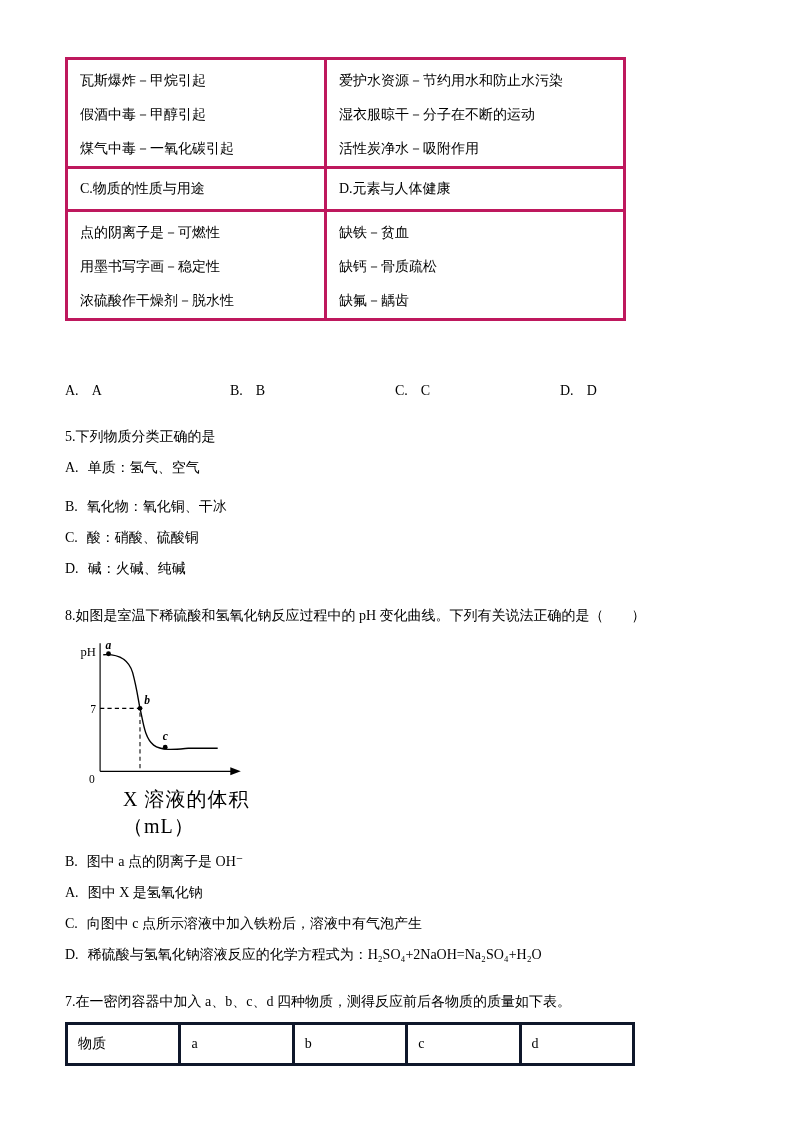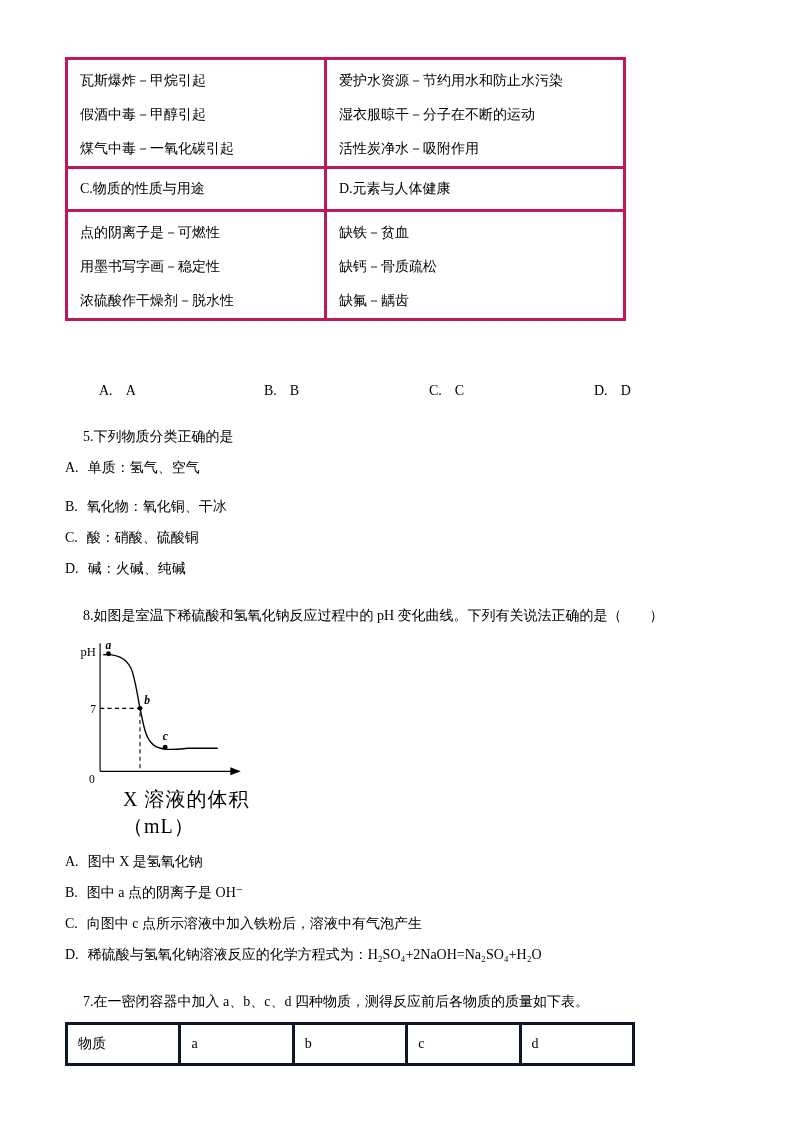--- a/index.html
+++ b/index.html
@@ -18,26 +18,26 @@
   .top-table { border-collapse: collapse; width: 552px; table-layout: fixed; }
   .top-table td { border: 3px solid #be185d; vertical-align: top; padding: 11px 12px 8px 12px; }
   .top-table .col-left  { width: 232px; }
   .top-table .col-right { width: 272px; }
   .cell-line { margin: 0 0 15px 0; line-height: 19px; }
   .cell-line:last-child { margin-bottom: 0; }
   .hdr-row td { padding: 11px 12px; }
 
   
   .answer-row { display: flex; margin-top: 62px; width: 660px; }
-  .ans-item { width: 165px; margin-left: 34px; }
+  .ans-item { width: 165px; }
   .ans-label { margin-right: 13px; }
 
   
   .question { margin-top: 28px; }
-  .stem { line-height: 19px; margin-left: 18px; }
+  .stem { line-height: 19px; }
   .option { margin-top: 12px; line-height: 19px; }
   .option.mt-lg { margin-top: 20px; }
   .opt-label { margin-right: 9px; }
 
   
   .chart-block { margin: 14px 0 4px 12px; width: 240px; }
   .chart-svg { display: block; }
   .chart-svg text { font-family: "Liberation Serif", "DejaVu Serif", serif; }
   .axis { stroke: #000; stroke-width: 1.1; fill: none; }
   .curve { stroke: #000; stroke-width: 1.3; fill: none; }
@@ -143,24 +143,24 @@
         <text class="tick-label" x="18" y="70" text-anchor="end">7</text>
         <text class="tick-label" x="17" y="137" text-anchor="end">0</text>
         <text class="pt-label" x="30" y="9" text-anchor="middle">a</text>
         <text class="pt-label" x="64" y="62">b</text>
         <text class="pt-label" x="84" y="96" text-anchor="middle">c</text>
       </svg>
       <div class="x-axis-title">X 溶液的体积（mL）</div>
     </div>
 
     <div class="option">
-      <span class="opt-label">A.</span><span>图中 X 是氢氧化钠</span>
+      <span class="opt-label">B.</span><span>图中 a 点的阴离子是 OH⁻</span>
     </div>
     <div class="option">
-      <span class="opt-label">B.</span><span>图中 a 点的阴离子是 OH⁻</span>
+      <span class="opt-label">A.</span><span>图中 X 是氢氧化钠</span>
     </div>
     <div class="option">
       <span class="opt-label">C.</span><span>向图中 c 点所示溶液中加入铁粉后，溶液中有气泡产生</span>
     </div>
     <div class="option">
       <span class="opt-label">D.</span><span>稀硫酸与氢氧化钠溶液反应的化学方程式为：H₂SO₄+2NaOH=Na₂SO₄+H₂O</span>
     </div>
   </div>
 
   <div class="question">

